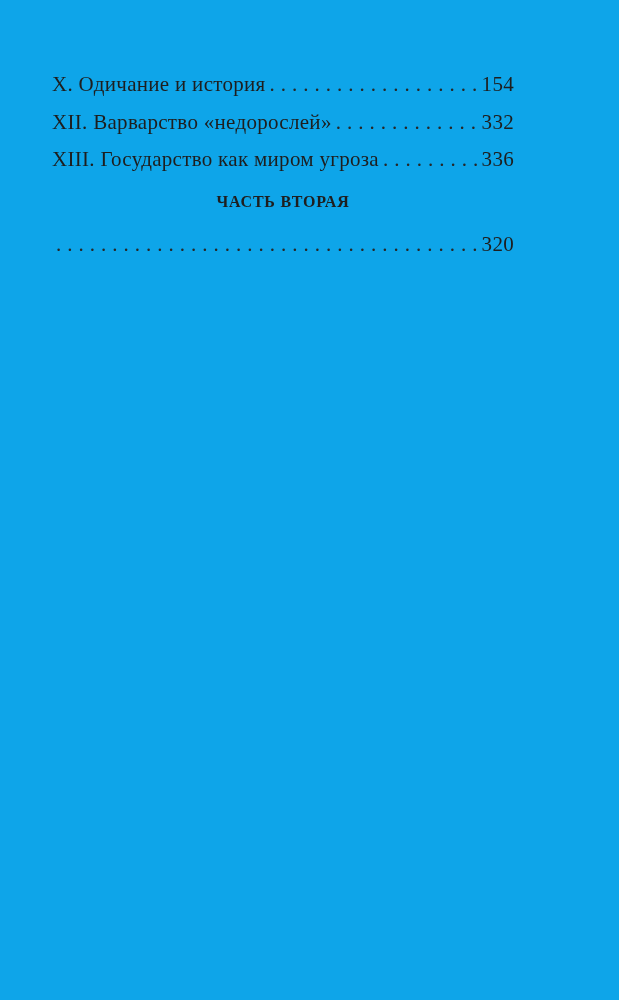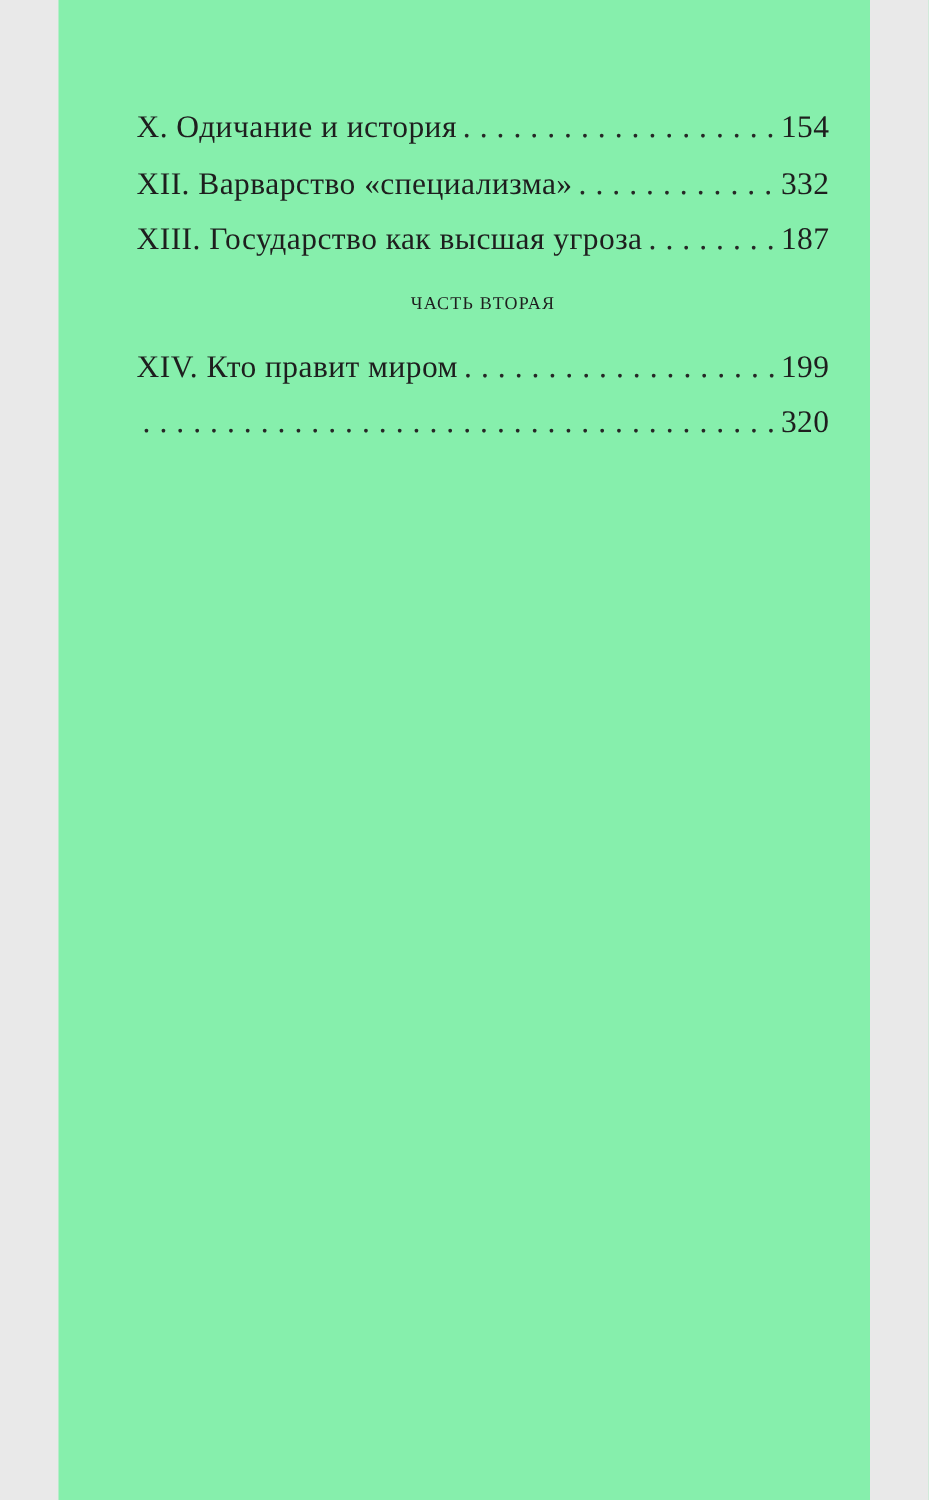--- a/index.html
+++ b/index.html
@@ -2,24 +2,24 @@
 <html><head>
 <meta charset="utf-8">
 <style>
   html, body {
     margin: 0;
     padding: 0;
     background: #e9e9e9;
   }
   .page {
     position: relative;
-    width: 541px;
+    width: 619px;
     height: 1000px;
     margin: 0 auto;
-    background: #86efac;
+    background: #0ea5e9;
     overflow: hidden;
     font-family: "Liberation Serif", "DejaVu Serif", serif;
     color: #1e1e1e;
   }
   .content {
     position: absolute;
     top: 66px;
     left: 52px;
     width: 462px;
   }
@@ -47,59 +47,54 @@
     font-size: 21px;
     color: #262626;
   }
   .toc-page-num {
     white-space: nowrap;
     flex: 0 0 auto;
   }
   .part-heading {
     margin: 10px 0 11px 0;
     text-align: center;
-    font-size: 12px;
-    font-weight: normal;
+    font-size: 16px;
+    font-weight: bold;
     letter-spacing: 0.8px;
     line-height: 26px;
     color: #1e1e1e;
   }
 </style>
 </head>
 <body>
 
 <div class="page">
   <div class="content">
 
     <div class="toc-list">
       <div class="toc-entry">
         <span class="toc-label">X. Одичание и история</span>
         <span class="toc-leader"></span>
         <span class="toc-page-num">154</span>
       </div>
       <div class="toc-entry">
-        <span class="toc-label">XII. Варварство «специализма»</span>
+        <span class="toc-label">XII. Варварство «недорослей»</span>
         <span class="toc-leader"></span>
         <span class="toc-page-num">332</span>
       </div>
       <div class="toc-entry">
-        <span class="toc-label">XIII. Государство как высшая угроза</span>
+        <span class="toc-label">XIII. Государство как миром угроза</span>
         <span class="toc-leader"></span>
-        <span class="toc-page-num">187</span>
+        <span class="toc-page-num">336</span>
       </div>
     </div>
 
     <h2 class="part-heading">ЧАСТЬ ВТОРАЯ</h2>
 
     <div class="toc-list">
-      <div class="toc-entry">
-        <span class="toc-label">XIV. Кто правит миром </span>
-        <span class="toc-leader"></span>
-        <span class="toc-page-num">199</span>
-      </div>
       <div class="toc-entry">
         <span class="toc-leader"></span>
         <span class="toc-page-num">320</span>
       </div>
     </div>
 
   </div>
 </div>
 
 </body></html>

